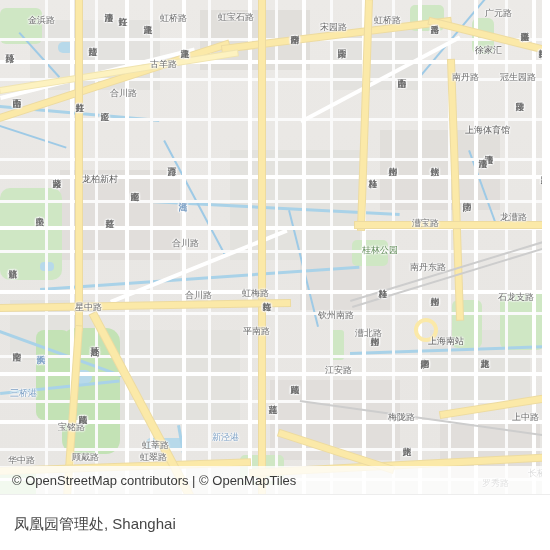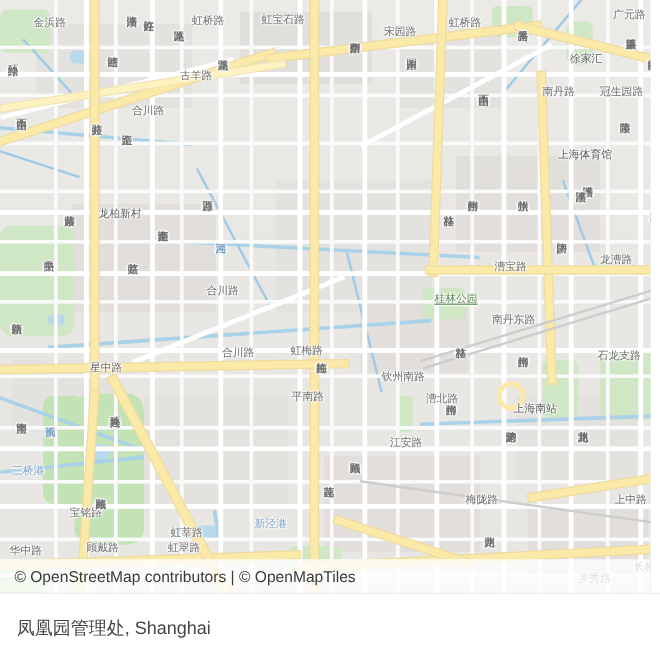--- a/index.html
+++ b/index.html
@@ -40,21 +40,21 @@
   .rd-hw{position:absolute;background:#fbe9a8;transform-origin:0 0;
           box-shadow:0 0 0 1px #eddba0;}
   .rail{position:absolute;background:#cdcdcd;transform-origin:0 0;height:1.5px;}
 
   
   .lbl{position:absolute;color:#6b6b6b;font-size:9px;line-height:10px;
        white-space:nowrap;font-family:"DejaVu Sans","Liberation Sans",sans-serif;
        text-shadow:0 0 2px #fff,0 0 2px #fff,0 0 3px #fff,1px 0 2px #fff,-1px 0 2px #fff;}
   .lbl.v{writing-mode:vertical-rl;text-orientation:upright;}
   .lbl.w{color:#7b9fc4;}
-  .lbl.p{color:#5f8a57;text-decoration:underline;}
+  .lbl.p{color:#5f8a57;}
   .lbl.poi{color:#5a5a5a;}
 
   
   #callout{
     position:absolute;left:193px;top:124px;width:167px;height:141px;
     border-radius:3px;overflow:visible;
     box-shadow:0 2px 6px rgba(0,0,0,.30);
     z-index:40;
   }
   #callout-head{
@@ -240,21 +240,21 @@
         <div class="lbl v" style="left: 118px; top: 10px;">虹许路</div>
         <div class="lbl v" style="left: 88px; top: 40px;">虹漕路</div>
         <div class="lbl v" style="left: 143px; top: 18px;">龙溪路</div>
         <div class="lbl v" style="left: 180px; top: 42px;">龙溪路</div>
         <div class="lbl" style="left: 218px; top: 12px;">虹宝石路</div>
         <div class="lbl" style="left: 320px; top: 22px;">宋园路</div>
         <div class="lbl v" style="left: 290px; top: 28px;">伊犁南路</div>
         <div class="lbl v" style="left: 337px; top: 42px;">宋园路</div>
         <div class="lbl" style="left: 374px; top: 15px;">虹桥路</div>
         <div class="lbl v" style="left: 430px; top: 18px;">番禺路</div>
-        <div class="lbl" style="left: 511px; top: 8px;">广元路</div>
+        <div class="lbl" style="left: 485px; top: 8px;">广元路</div>
         <div class="lbl v" style="left: 520px; top: 25px;">肇嘉浜路</div>
         <div class="lbl poi" style="left: 475px; top: 45px;">徐家汇</div>
         <div class="lbl v" style="left: 397px; top: 72px;">中山西路</div>
         <div class="lbl" style="left: 452px; top: 72px;">南丹路</div>
         <div class="lbl" style="left: 500px; top: 72px;">冠生园路</div>
         <div class="lbl v" style="left: 515px; top: 95px;">零陵路</div>
         <div class="lbl poi" style="left: 465px; top: 125px;">上海体育馆</div>
         <div class="lbl v" style="left: 484px; top: 148px;">漕溪路</div>
         <div class="lbl" style="left: 110px; top: 88px;">合川路</div>
         <div class="lbl v" style="left: 75px; top: 96px;">虹井路</div>

